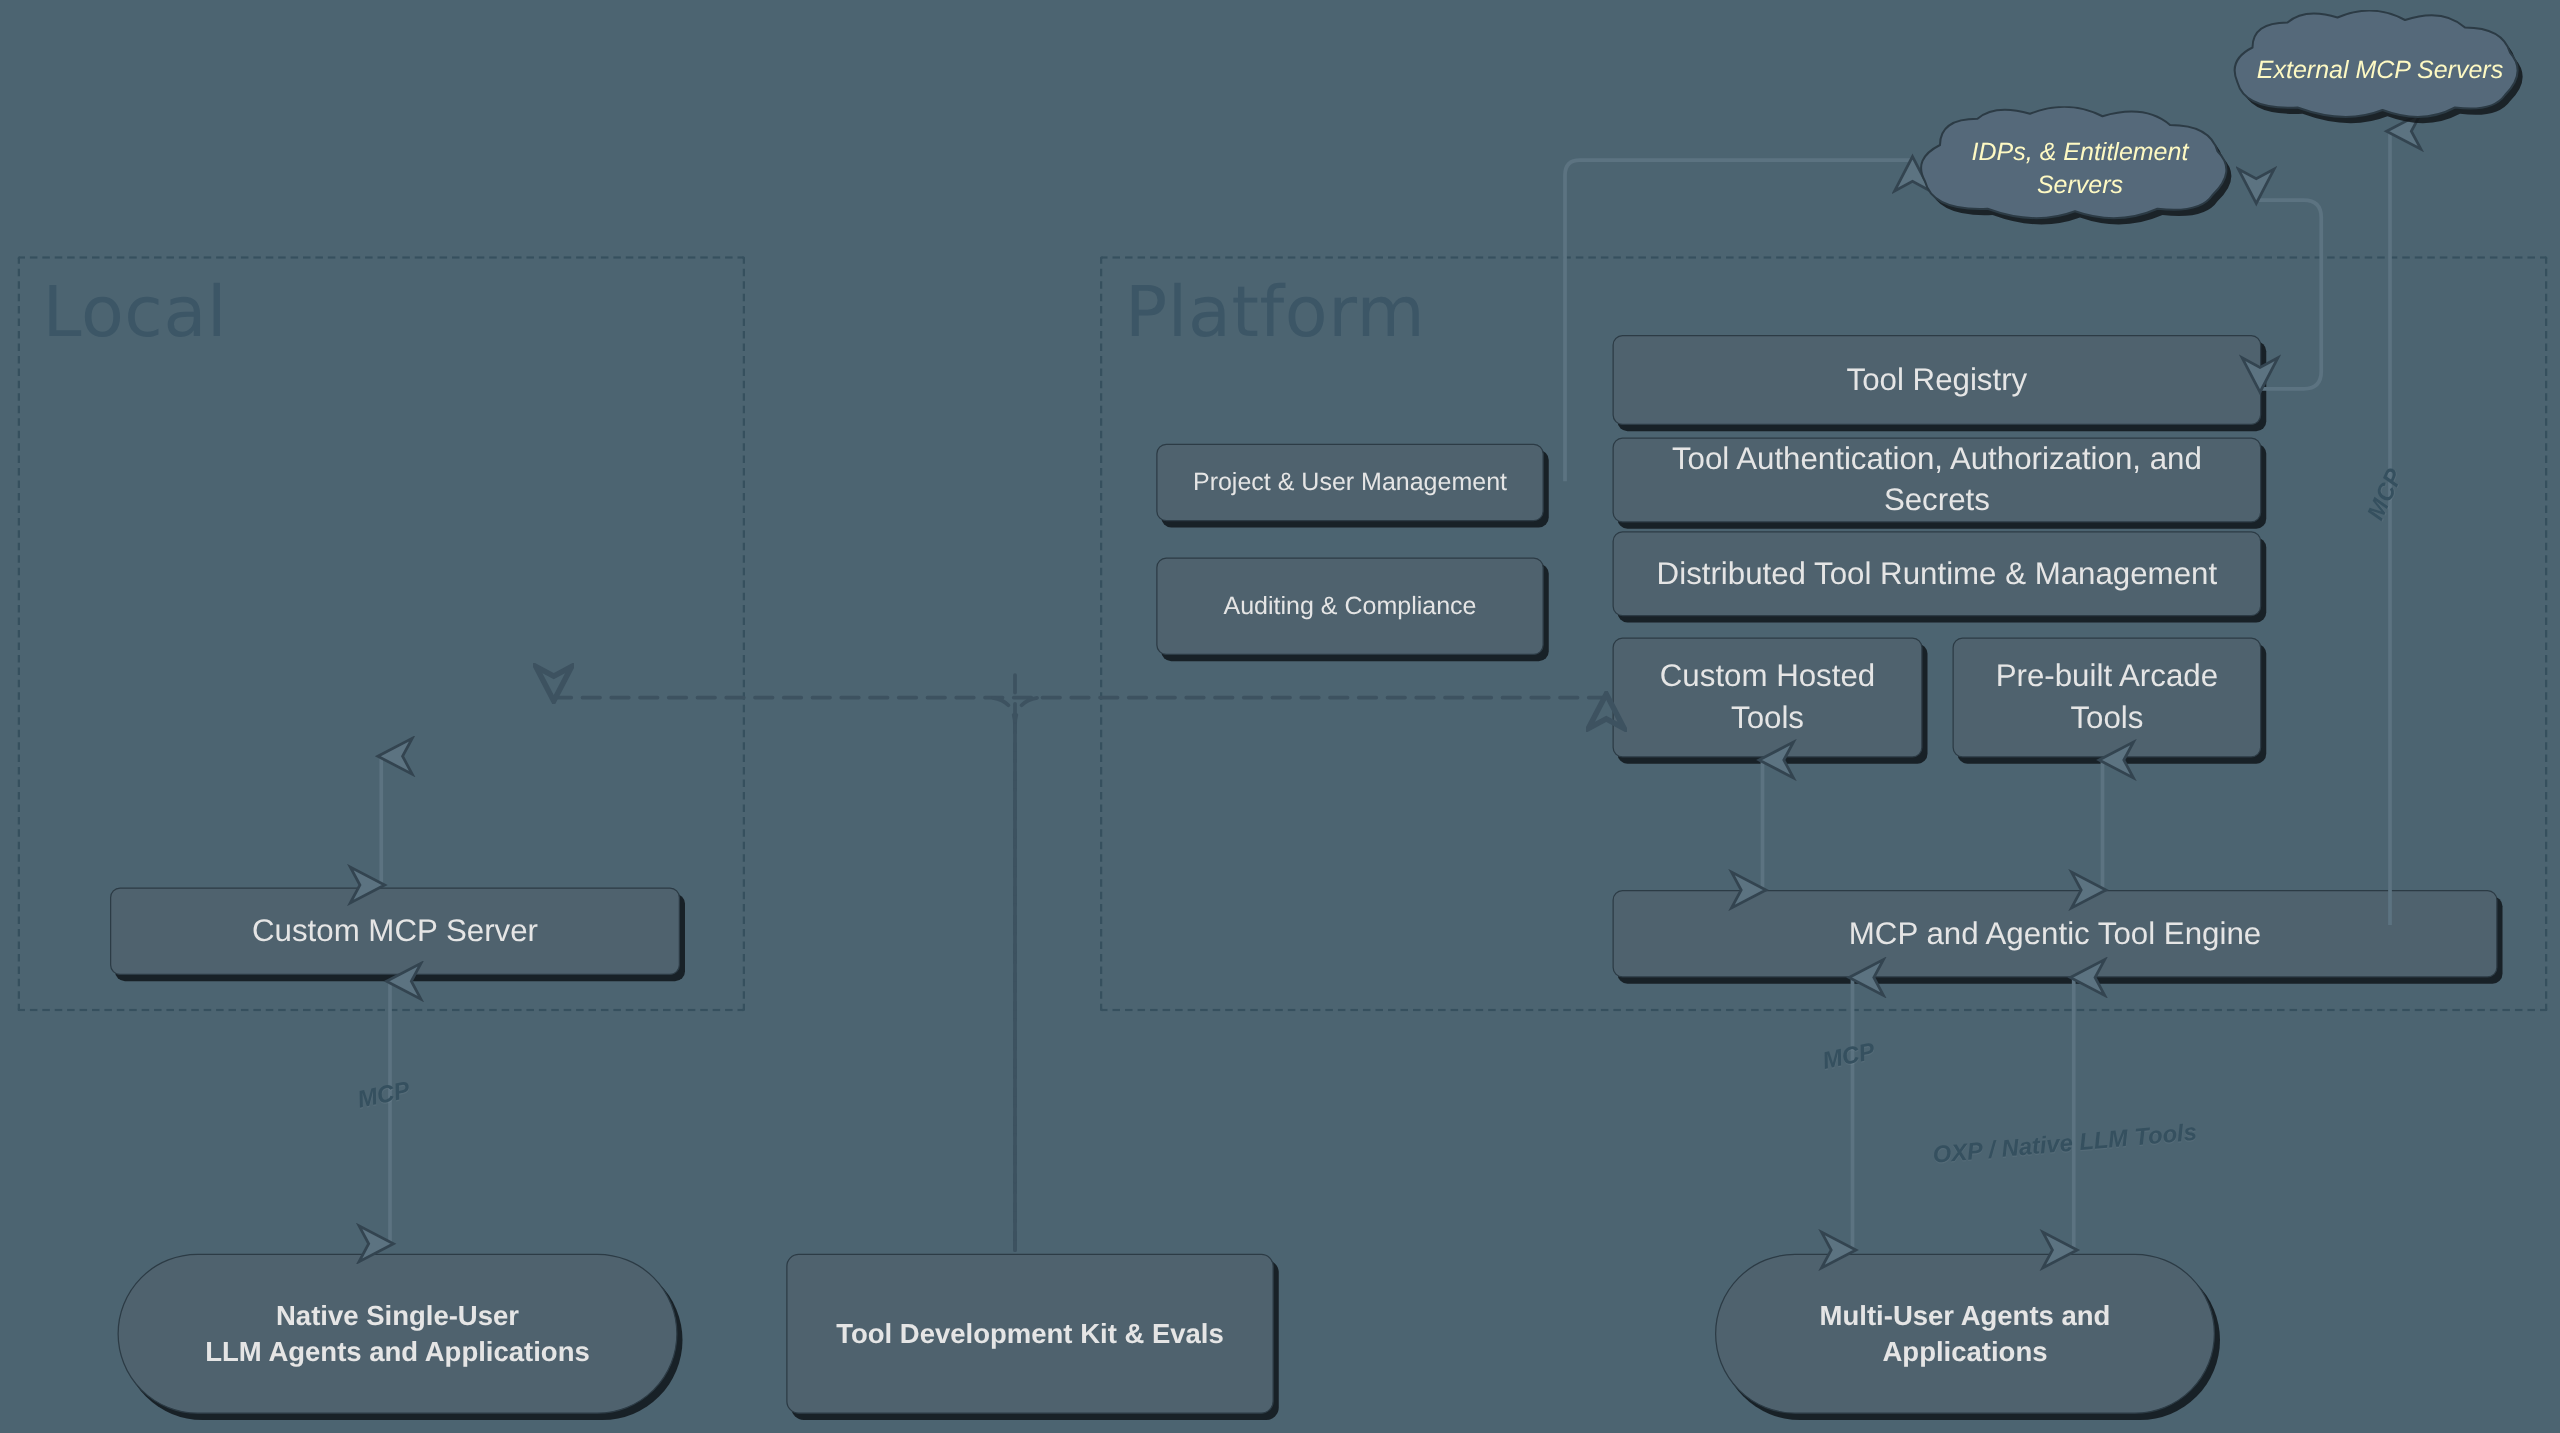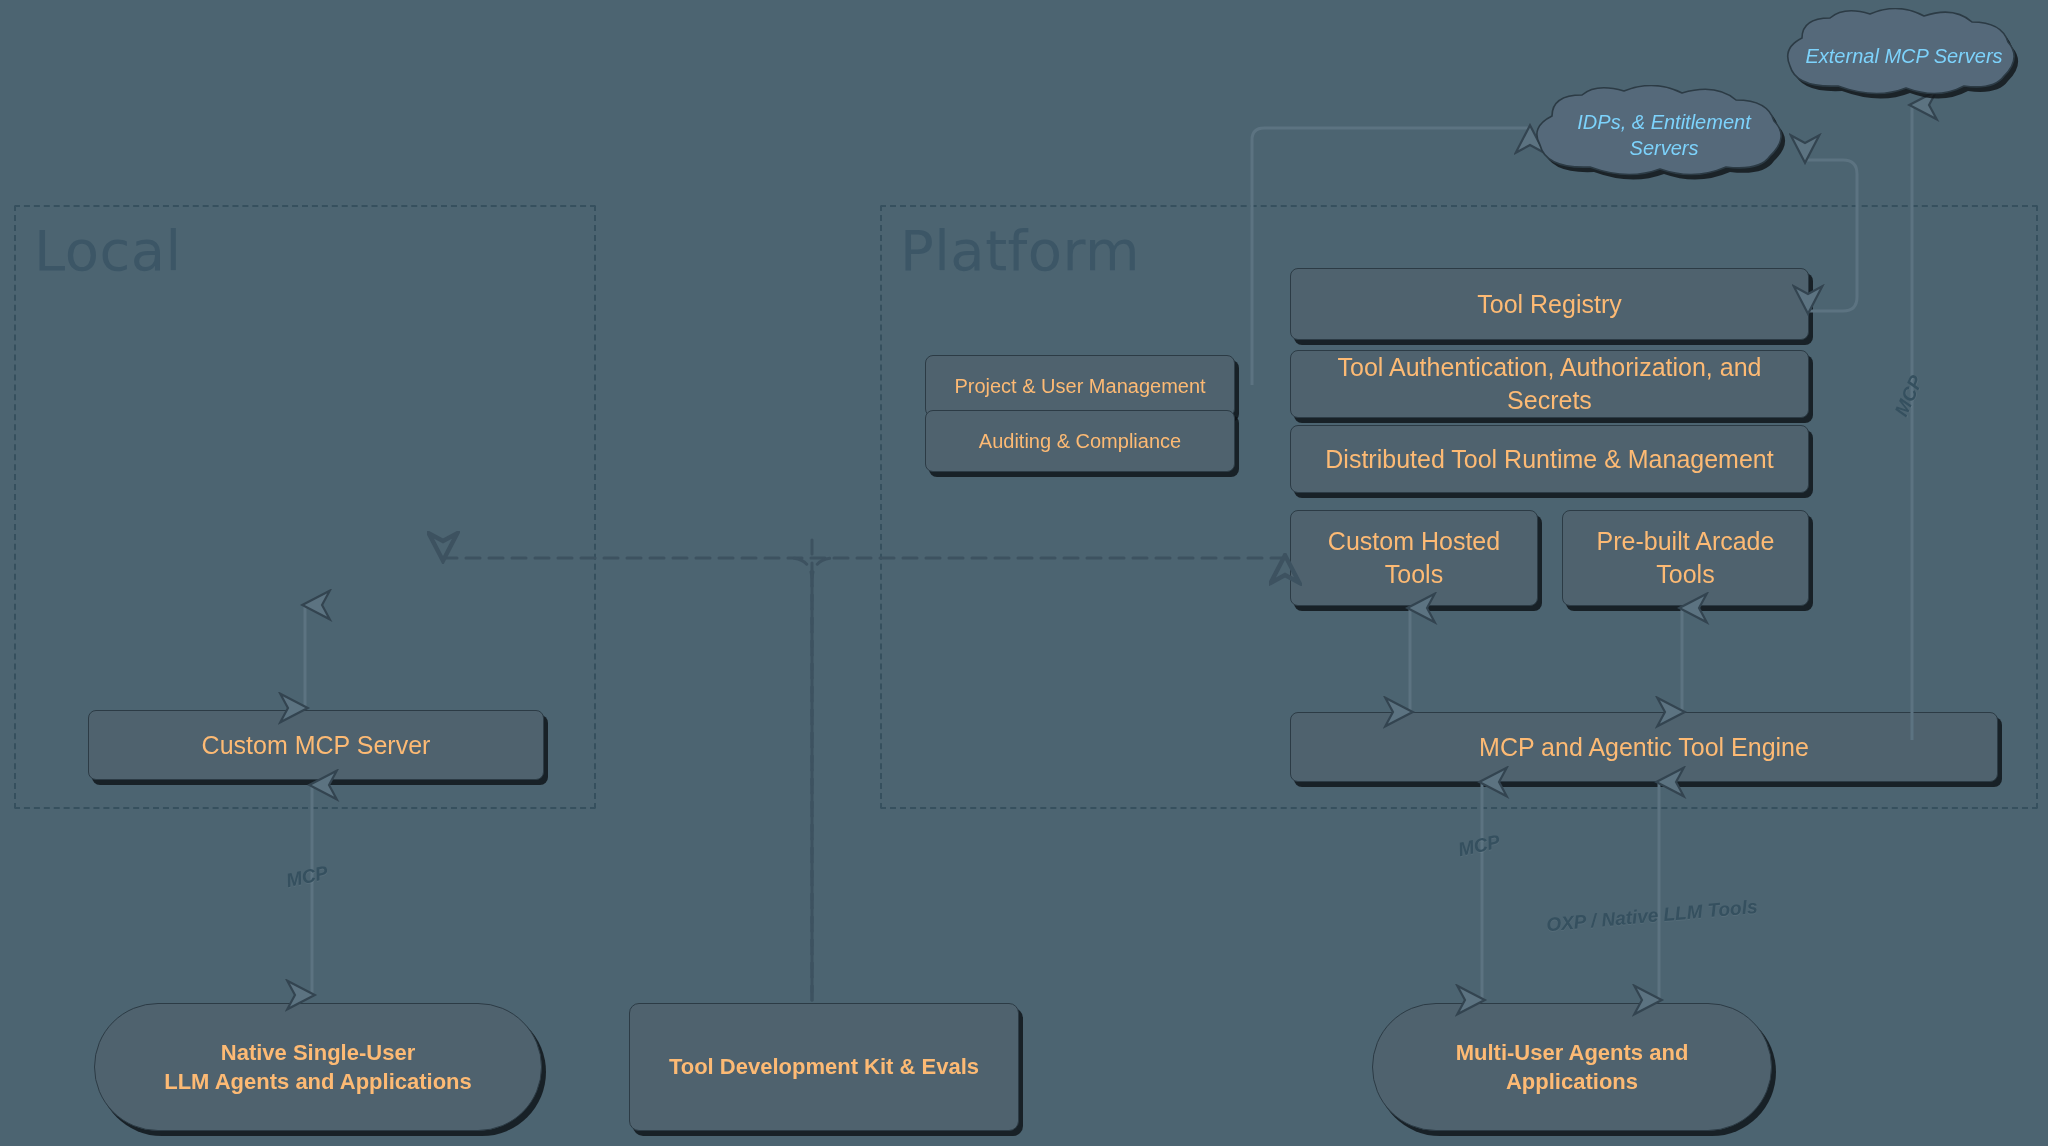--- a/index.html
+++ b/index.html
@@ -23,38 +23,38 @@
     font-family:"DejaVu Sans",sans-serif;
   }
 
   
   .node{
     position:absolute;
     box-sizing:border-box;
     background:#4f626e;
     border:1.5px solid #2c3b45;
     border-radius:8px;
-    color:#fdba74;
+    color:#e5e5e5;
     display:flex;
     align-items:center;
     justify-content:center;
     text-align:center;
     font-size:20px;
     line-height:1.32;
     box-shadow:4px 5px 0 rgba(10,14,18,.78);
     padding:4px 10px;
   }
   .node.big{font-size:25px;}
   .node.pill{border-radius:999px;font-weight:bold;font-size:22px;}
   .node.kit{font-weight:bold;font-size:22px;border-radius:10px;}
 
   
   .cloud{
     position:absolute;
-    color:#7dd3fc;
+    color:#fef9c3;
     font-style:italic;
     font-size:20px;
     text-align:center;
     display:flex;
     align-items:center;
     justify-content:center;
     line-height:1.3;
     z-index:6;
   }
   .cloud .cloud-label{position:relative;z-index:3;padding:0 22px;}
@@ -170,21 +170,21 @@
     <span>
       <span>Native Single-User</span><br>
       <span>LLM Agents and Applications</span>
     </span>
   </div>
 
   <div class="node kit" style="left:617px;top:1003px;width:390px;height:128px;margin-left:12px;">Tool Development Kit &amp; Evals</div>
 
   <div class="node" style="left:925px;top:355px;width:310px;height:62px;">Project &amp; User Management</div>
 
-  <div class="node" style="left:925px;top:410px;width:310px;height:62px;">Auditing &amp; Compliance</div>
+  <div class="node" style="left:925px;top:446px;width:310px;height:78px;">Auditing &amp; Compliance</div>
 
   <div class="node big" style="left:1290px;top:268px;width:519px;height:72px;">Tool Registry</div>
 
   <div class="node big" style="left:1290px;top:350px;width:519px;height:68px;">Tool Authentication, Authorization, and Secrets</div>
 
   <div class="node big" style="left:1290px;top:425px;width:519px;height:68px;">Distributed Tool Runtime &amp; Management</div>
 
   <div class="node big" style="left:1290px;top:510px;width:248px;height:96px;">Custom Hosted Tools</div>
 
   <div class="node big" style="left:1562px;top:510px;width:247px;height:96px;">Pre-built Arcade Tools</div>

